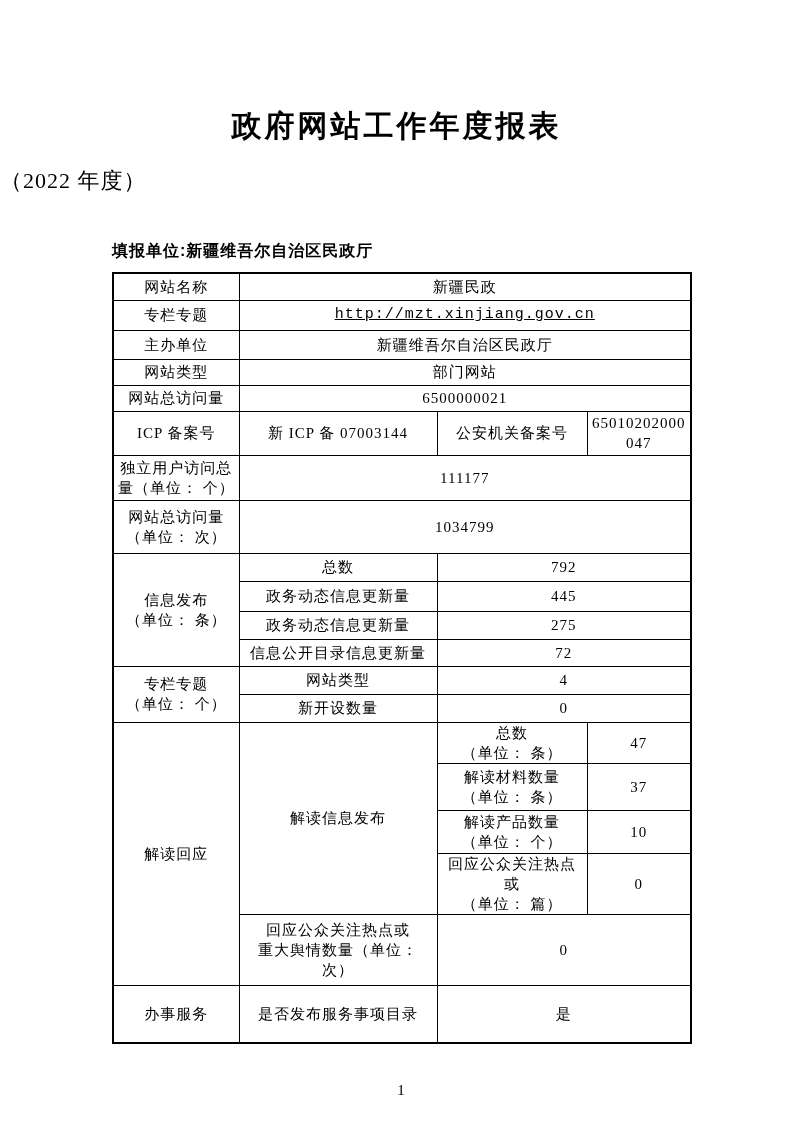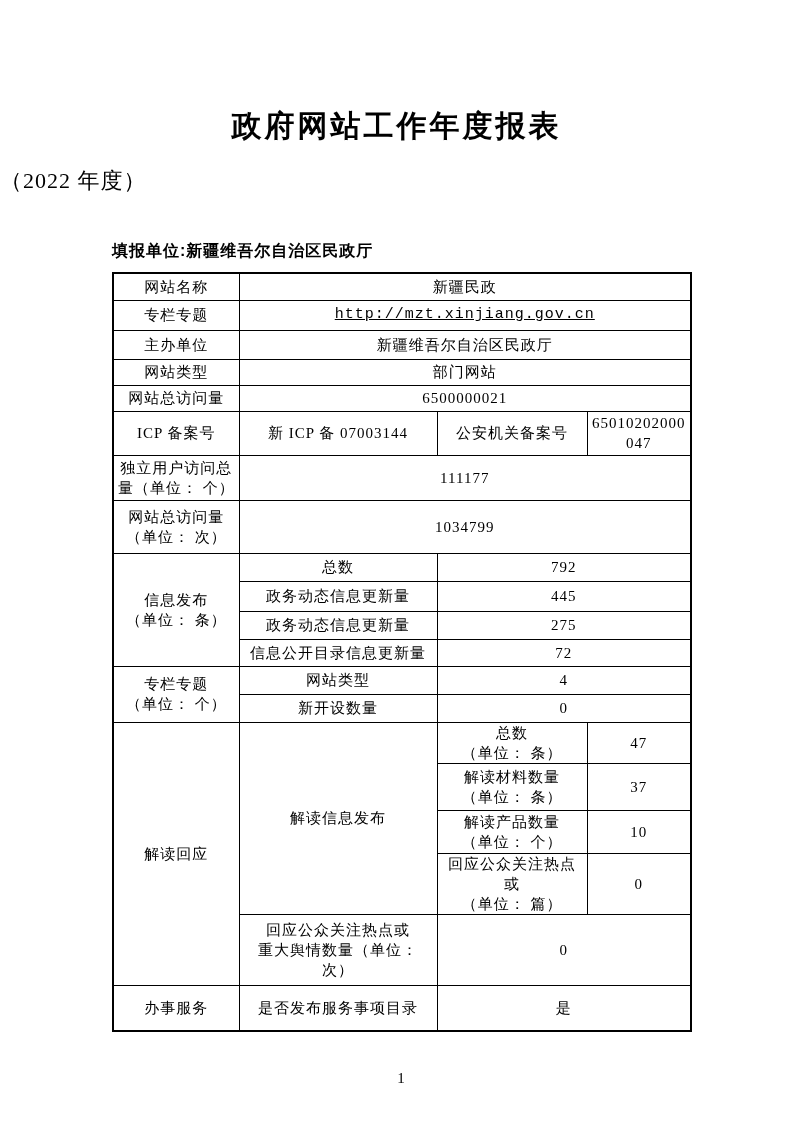--- a/index.html
+++ b/index.html
@@ -142,21 +142,21 @@
     <td>回应公众关注热点或
 （单位： 篇）</td>
     <td class="num">0</td>
   </tr>
   <tr style="height:71px">
     <td>回应公众关注热点或
 重大舆情数量（单位：
 次）</td>
     <td colspan="2" class="num">0</td>
   </tr>
-  <tr style="height:46px">
+  <tr style="height:58px">
     <td class="va-b">办事服务</td>
     <td class="va-t">是否发布服务事项目录</td>
     <td colspan="2" class="va-t">是</td>
   </tr>
 </tbody>
   </table>
 
 <div class="page-number">1</div>
 
 </body></html>

